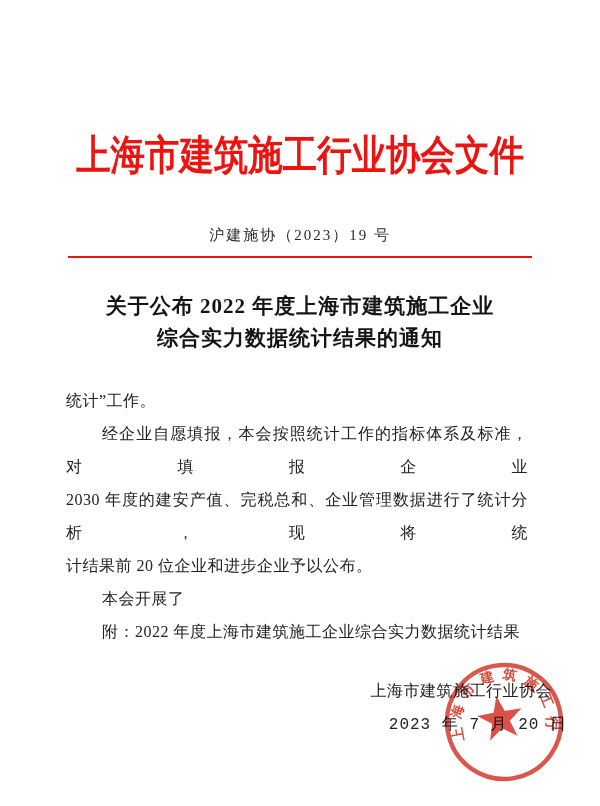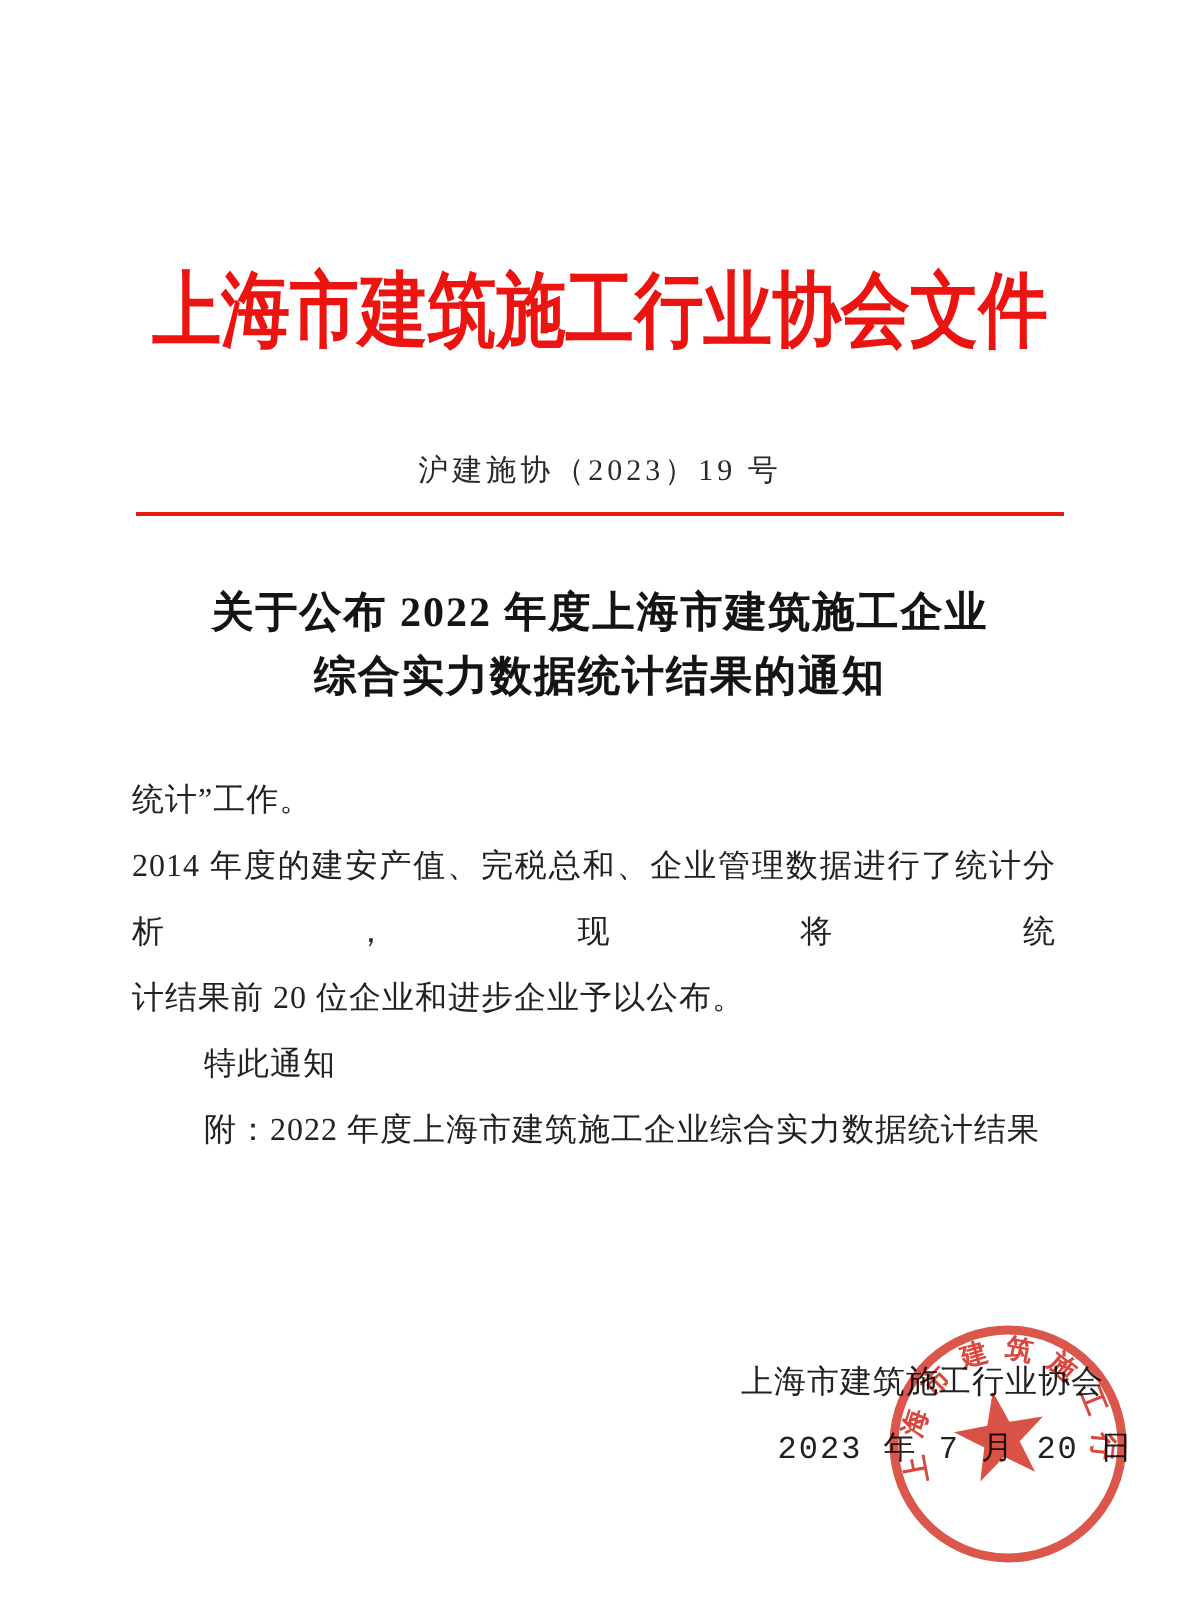--- a/index.html
+++ b/index.html
@@ -112,23 +112,24 @@
 
   <div class="red-rule"></div>
 
   <div class="notice-title">
     <div>关于公布 2022 年度上海市建筑施工企业</div>
     <div>综合实力数据统计结果的通知</div>
   </div>
 
   <div class="body-block">
     <div class="line">统计”工作。</div>
-    <div class="line fill">2014 年度的建安产值、完税总和、企业管理数据进行了统计分析，现将统</div>
+    <div class="line indent fill">经企业自愿填报，本会按照统计工作的指标体系及标准，对填报企业</div>
+    <div class="line fill">2030 年度的建安产值、完税总和、企业管理数据进行了统计分析，现将统</div>
     <div class="line">计结果前 20 位企业和进步企业予以公布。</div>
-    <div class="line indent">特此通知</div>
+    <div class="line indent">本会开展了</div>
     <div class="line indent">附：2022 年度上海市建筑施工企业综合实力数据统计结果</div>
   </div>
 
   <div class="signature">上海市建筑施工行业协会</div>
 
   <div class="date">2023 年 7 月 20 日</div>
 
   <svg class="seal" viewBox="0 0 136 136" aria-hidden="true">
     <circle cx="68" cy="68" r="57" fill="none" stroke="#d5382b" stroke-width="4.5" opacity="0.92"></circle>
     <path id="sealArc" d="M 27.6 82.7 A 43 43 0 1 1 108.4 82.7" fill="none"></path>

